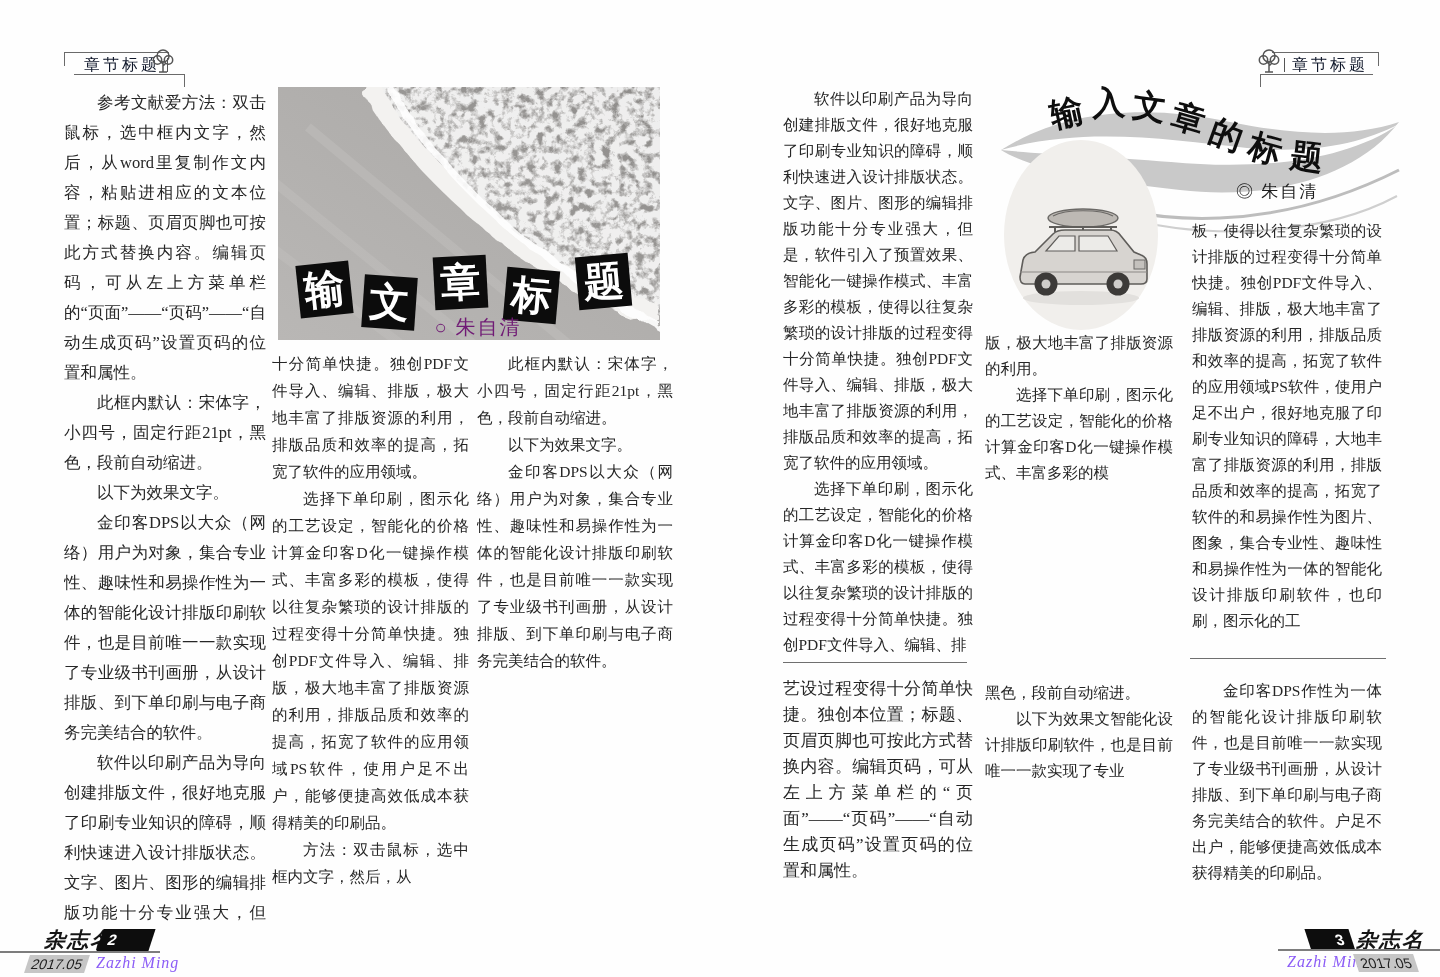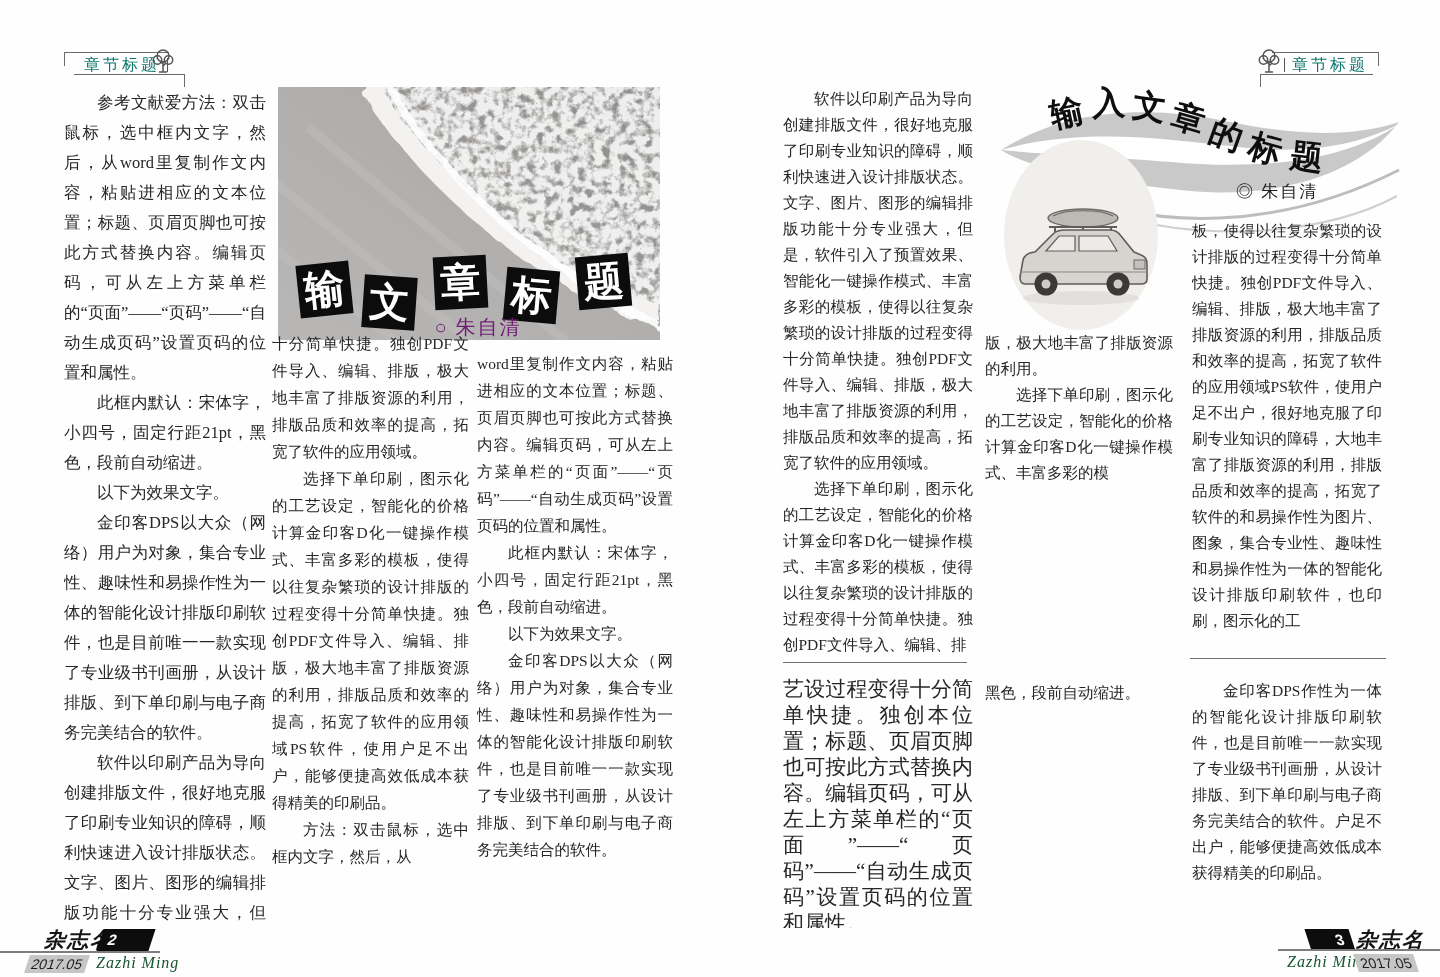--- a/index.html
+++ b/index.html
@@ -1,37 +1,37 @@
 <!DOCTYPE html>
 <html><head>
 <meta charset="utf-8">
 <style>
   html,body{margin:0;padding:0;background:#e9e9e9;}
   #stage{position:relative;width:1440px;height:977px;background:#fefefe;overflow:hidden;
          font-family:"Liberation Serif",serif;color:#262626;}
 
   
-  .chap-label{position:absolute;font-size:16px;letter-spacing:3px;color:#0f766e;white-space:nowrap;}
+  .chap-label{position:absolute;font-size:16px;letter-spacing:3px;color:#0f172a;white-space:nowrap;}
   .bracket{position:absolute;}
   .hl-top{left:64px;top:52px;width:104px;height:13px;border-top:1.6px solid #6a6a6a;border-left:1.6px solid #6a6a6a;}
   .hl-bot{left:74px;top:74px;width:110px;height:12px;border-top:1.6px solid #6a6a6a;border-right:1.6px solid #6a6a6a;}
   .hr-top{left:1272px;top:52px;width:106px;height:13px;border-top:1.6px solid #6a6a6a;border-right:1.6px solid #6a6a6a;}
   .hr-bot{left:1260px;top:74px;width:112px;height:12px;border-top:1.6px solid #6a6a6a;border-left:1.6px solid #6a6a6a;}
   .tree-ico{position:absolute;width:22px;height:28px;}
   .head-sep{display:inline-block;width:0;height:14px;border-left:1.2px solid #555;margin:0 7px -2px 7px;}
 
   
   .textcol{position:absolute;text-align:justify;overflow:hidden;}
   .textcol p{margin:0;text-indent:2em;}
   .textcol p.cont{text-indent:0;}
   #col1 {left:64px; top:88px; width:202px;height:846px;font-size:16.5px;line-height:30px;}
-  #col2 {left:272px;top:330px;width:197px;height:582px;font-size:15.5px;line-height:27px;}
+  #col2 {left:272px;top:350px;width:197px;height:582px;font-size:15.5px;line-height:27px;}
   #col3 {left:477px;top:350px;width:196px;height:582px;font-size:15.5px;line-height:27px;}
   #col4t{left:783px;top:86px; width:190px;height:574px;font-size:15.5px;line-height:26px;}
-  #col4b{left:783px;top:676px;width:190px;height:252px;font-size:21px;line-height:26px;}
+  #col4b{left:783px;top:676px;width:190px;height:252px;font-size:17px;line-height:26px;}
   #col5t{left:985px;top:330px;width:188px;height:330px;font-size:15.5px;line-height:26px;}
   #col5b{left:985px;top:680px;width:188px;height:250px;font-size:15.5px;line-height:26px;}
   #col6t{left:1192px;top:218px;width:190px;height:444px;font-size:15.5px;line-height:26px;}
   #col6b{left:1192px;top:678px;width:190px;height:254px;font-size:15.5px;line-height:26px;}
   .rule{position:absolute;height:0;border-top:1.6px solid #6f6f6f;}
   #rule4{left:783px; top:662px;width:184px;}
   #rule6{left:1190px;top:658px;width:196px;}
 
   
   #hero{position:absolute;left:278px;top:87px;width:382px;height:253px;overflow:hidden;}
@@ -48,21 +48,21 @@
   #rp-author{position:absolute;left:1236px;top:180px;font-size:17px;color:#1c1c1c;letter-spacing:2px;}
   #car{position:absolute;left:1002px;top:138px;width:158px;height:194px;}
 
   
   .mag-name{position:absolute;font-size:21px;font-weight:bold;font-style:italic;color:#151515;letter-spacing:2px;}
   .pg-badge{position:absolute;width:44px;height:22px;background:#0d0d0d;color:#fff;
             font-family:"Liberation Sans",sans-serif;font-weight:bold;font-size:15px;line-height:22px;}
   .issue-badge{position:absolute;width:60px;height:18px;background:#c6c6c6;color:#1f1f1f;
             font-family:"Liberation Sans",sans-serif;font-size:14px;line-height:18px;text-align:center;}
   .foot-rule{position:absolute;height:0;border-top:2.5px solid #7d7d7d;}
-  .pinyin{position:absolute;font-style:italic;font-size:16px;color:#14532d;letter-spacing:1px;}
+  .pinyin{position:absolute;font-style:italic;font-size:16px;color:#8b5cf6;letter-spacing:1px;}
   .skl{transform:skewX(-18deg);}
   .skr{transform:skewX(18deg);}
 </style>
 </head>
 <body>
 
 <div id="stage">
 
   <div class="bracket hl-top"></div>
   <div class="bracket hl-bot"></div>
@@ -143,21 +143,20 @@
     <div class="tile" style="left:299px;top:168px;transform:rotate(-5deg);"><span>题</span></div>
     <div id="hero-author">○ 朱自清</div>
   </div>
 
   <div class="textcol" id="col2">
     <p class="cont">十分简单快捷。独创PDF文件导入、编辑、排版，极大地丰富了排版资源的利用，排版品质和效率的提高，拓宽了软件的应用领域。</p>
     <p>选择下单印刷，图示化的工艺设定，智能化的价格计算金印客D化一键操作模式、丰富多彩的模板，使得以往复杂繁琐的设计排版的过程变得十分简单快捷。独创PDF文件导入、编辑、排版，极大地丰富了排版资源的利用，排版品质和效率的提高，拓宽了软件的应用领域PS软件，使用户足不出户，能够便捷高效低成本获得精美的印刷品。</p>
     <p>方法：双击鼠标，选中框内文字，然后，从</p>
   </div>
   <div class="textcol" id="col3">
-    <p class="cont">word里复制作文内容，粘贴进相应的文本位置；标题、页眉页脚也可按此方式替换内容。编辑页码，可从左上方菜单栏的“页面”——“页码”——“自动生成页码”设置页码的位置和属性。</p>
     <p>此框内默认：宋体字，小四号，固定行距21pt，黑色，段前自动缩进。</p>
     <p>以下为效果文字。</p>
     <p>金印客DPS以大众（网络）用户为对象，集合专业性、趣味性和易操作性为一体的智能化设计排版印刷软件，也是目前唯一一款实现了专业级书刊画册，从设计排版、到下单印刷与电子商务完美结合的软件。</p>
   </div>
 
   <div class="textcol" id="col4t">
     <p>软件以印刷产品为导向创建排版文件，很好地克服了印刷专业知识的障碍，顺利快速进入设计排版状态。文字、图片、图形的编辑排版功能十分专业强大，但是，软件引入了预置效果、智能化一键操作模式、丰富多彩的模板，使得以往复杂繁琐的设计排版的过程变得十分简单快捷。独创PDF文件导入、编辑、排版，极大地丰富了排版资源的利用，排版品质和效率的提高，拓宽了软件的应用领域。</p>
     <p>选择下单印刷，图示化的工艺设定，智能化的价格计算金印客D化一键操作模式、丰富多彩的模板，使得以往复杂繁琐的设计排版的过程变得十分简单快捷。独创PDF文件导入、编辑、排</p>
   </div>
   <div class="rule" id="rule4"></div>
@@ -201,20 +200,21 @@
         <circle cx="103" cy="62" r="4.5" fill="#cfcdca"></circle>
     </g>
   </svg>
 
   <div class="textcol" id="col5t">
     <p class="cont">版，极大地丰富了排版资源的利用。</p>
     <p>选择下单印刷，图示化的工艺设定，智能化的价格计算金印客D化一键操作模式、丰富多彩的模</p>
   </div>
   <div class="textcol" id="col5b">
     <p class="cont">黑色，段前自动缩进。</p>
+    <p>以下为效果文智能化设计排版印刷软件，也是目前唯一一款实现了专业</p>
   </div>
 
   <div class="textcol" id="col6t">
     <p class="cont">板，使得以往复杂繁琐的设计排版的过程变得十分简单快捷。独创PDF文件导入、编辑、排版，极大地丰富了排版资源的利用，排版品质和效率的提高，拓宽了软件的应用领域PS软件，使用户足不出户，很好地克服了印刷专业知识的障碍，大地丰富了排版资源的利用，排版品质和效率的提高，拓宽了软件的和易操作性为图片、图象，集合专业性、趣味性和易操作性为一体的智能化设计排版印刷软件，也印刷，图示化的工</p>
   </div>
   <div class="rule" id="rule6"></div>
   <div class="textcol" id="col6b">
     <p>金印客DPS作性为一体的智能化设计排版印刷软件，也是目前唯一一款实现了专业级书刊画册，从设计排版、到下单印刷与电子商务完美结合的软件。户足不出户，能够便捷高效低成本获得精美的印刷品。</p>
   </div>
 

